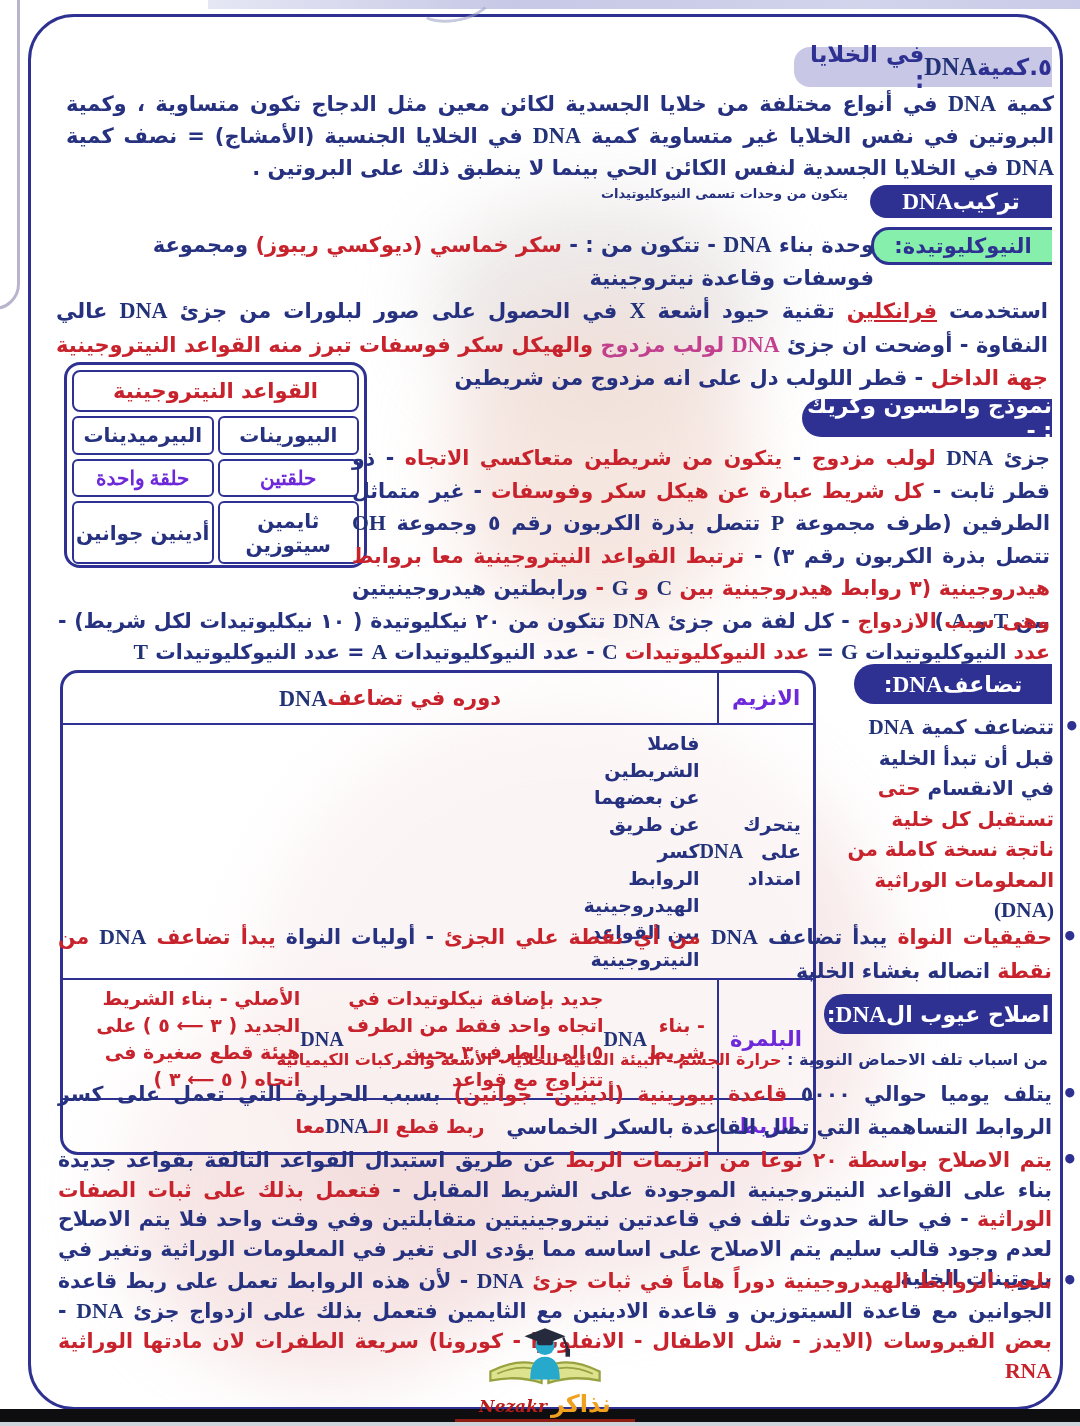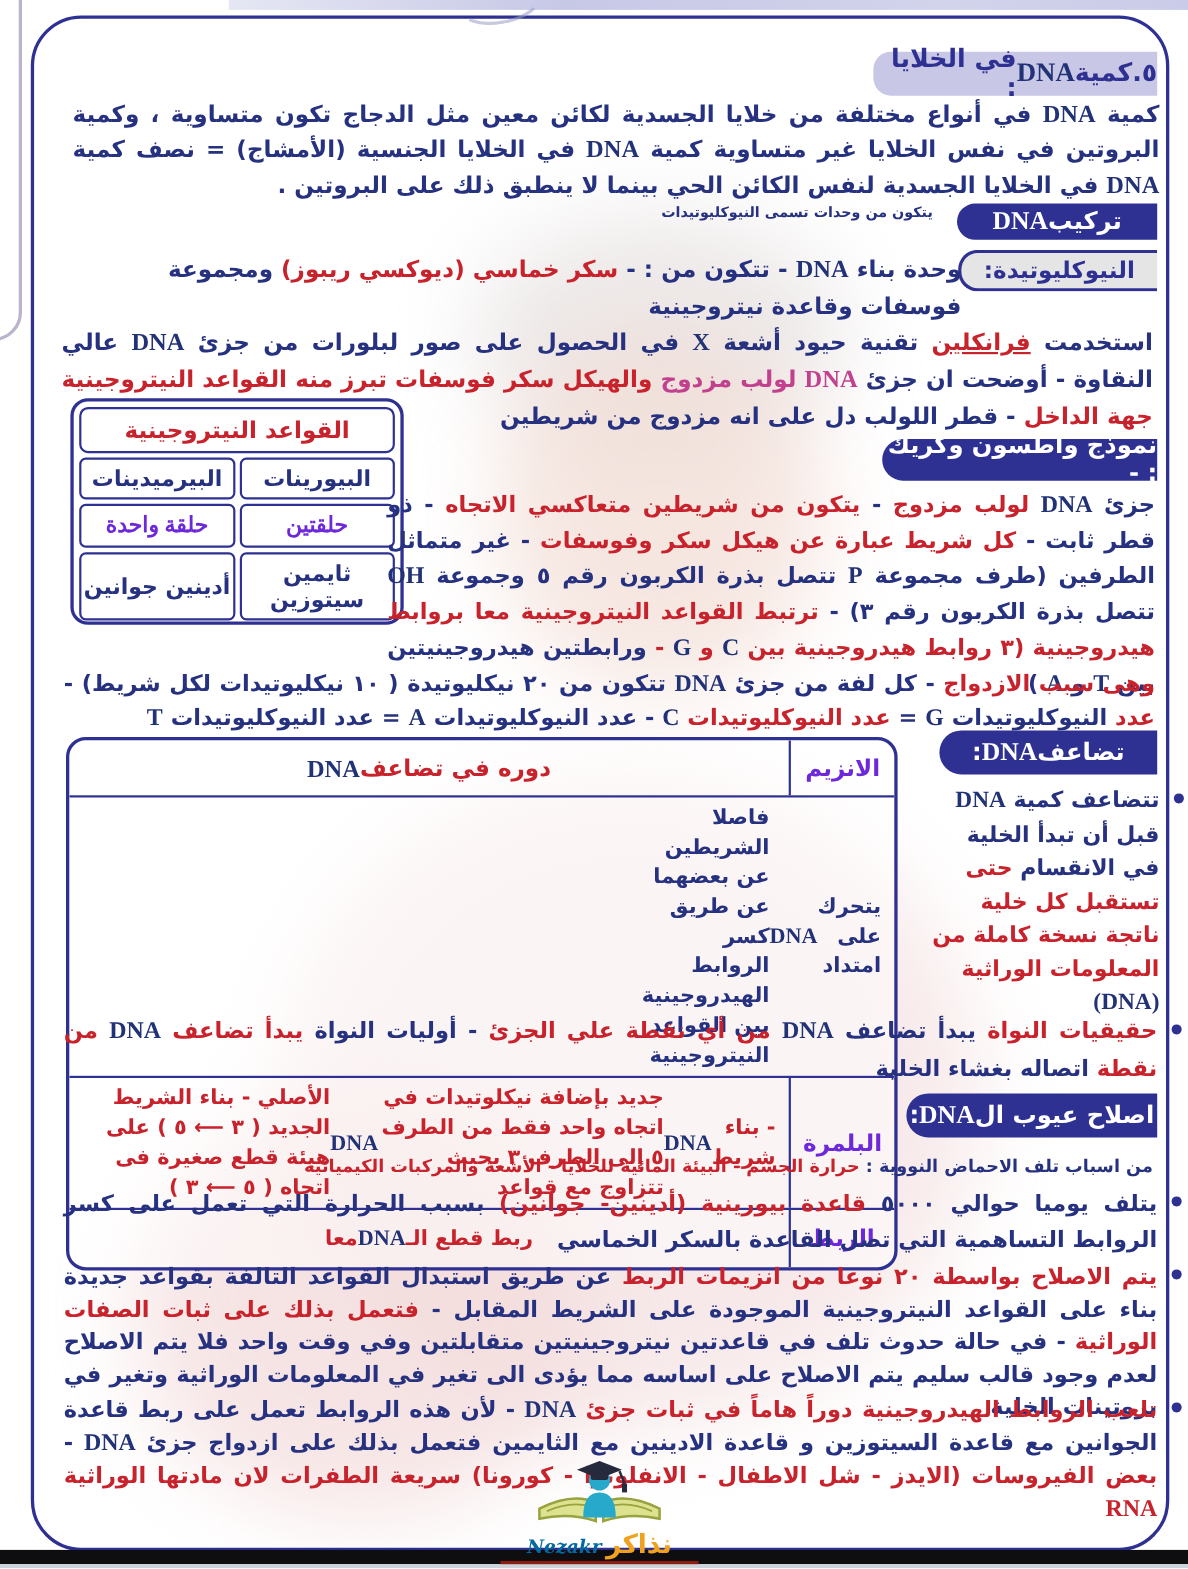--- a/index.html
+++ b/index.html
@@ -25,21 +25,21 @@
   .s-pink{color:#c2418f;}
   .s-lat{font-family:"Liberation Serif",serif;font-weight:600;color:#223276;font-size:1.06em;}
   .s-latw{font-family:"Liberation Serif",serif;font-weight:600;color:#fff;font-size:1.06em;}
   .s-latr{font-family:"Liberation Serif",serif;font-weight:600;color:#c8232c;font-size:1.06em;}
   .s-latp{font-family:"Liberation Serif",serif;font-weight:600;color:#c2418f;font-size:1.06em;}
   
   .badge{position:absolute;direction:rtl;display:flex;align-items:center;justify-content:center;
     font-weight:bold;z-index:3;}
   .badge-navy{background:#2e3192;color:#fff;border-radius:20px 0 0 20px;}
   .badge-lav{background:#c9c7e6;color:#2e3192;border-radius:16px 0 0 16px;}
-  .badge-line{background:#e5e5e5;color:#2e3192;border:3px solid #2e3192;border-right:none;
+  .badge-line{background:#86efac;color:#2e3192;border:3px solid #2e3192;border-right:none;
     border-radius:18px 0 0 18px;}
   
   .bullet{padding-right:30px;}
   .dot{position:absolute;right:4px;top:0px;color:#2e3192;font-size:26px;}
   
   .bases{position:absolute;left:64px;top:362px;width:303px;height:206px;border:3px solid #2e3192;
     border-radius:16px;padding:5px;box-sizing:border-box;direction:rtl;z-index:3;background:rgba(255,255,255,.55);}
   .bases-title{border:2px solid #2e3192;border-radius:8px;height:38px;display:flex;align-items:center;
     justify-content:center;color:#c8232c;font-weight:bold;font-size:21px;margin-bottom:4px;}
   .bases-grid{display:grid;grid-template-columns:1fr 1fr;gap:4px;height:148px;}
@@ -54,21 +54,21 @@
   .enz-name{border-left:2.5px solid #2e3192;display:flex;align-items:center;justify-content:center;
     font-weight:bold;font-size:21px;color:#6d28d9;padding:4px;}
   .enz-role{display:flex;align-items:center;font-weight:bold;font-size:19px;line-height:27px;
     color:#26317f;padding:5px 12px;text-align:right;direction:rtl;}
   .enz-head .enz-role{justify-content:center;text-align:center;font-size:21px;}
   .h42{min-height:40px;} .h64{min-height:62px;} .h94{min-height:92px;} .h44{min-height:42px;}
   
   .logo{position:absolute;left:455px;top:1326px;width:180px;z-index:5;text-align:center;}
   .logo-line{display:flex;align-items:baseline;justify-content:center;gap:4px;
     border-bottom:3px solid #8b1d12;padding-bottom:1px;margin-top:-6px;}
-  .logo-en{font-family:"DejaVu Serif",serif;font-style:italic;font-weight:bold;font-size:17px;color:#0369a1;}
+  .logo-en{font-family:"DejaVu Serif",serif;font-style:italic;font-weight:bold;font-size:17px;color:#b91c1c;}
   .logo-ar{font-size:24px;font-weight:bold;color:#f0a11e;direction:rtl;}
 </style>
 </head>
 <body>
 
 <div id="page">
 
   <div class="wm" style="left:430px;top:195px;width:340px;height:220px;background:#ded7d6;opacity:.55;"></div>
   <div class="wm" style="left:450px;top:300px;width:300px;height:330px;background:#f2dcd4;opacity:.7;"></div>
   <div class="wm" style="left:250px;top:700px;width:640px;height:600px;background:#f5e2e2;opacity:.75;"></div>

